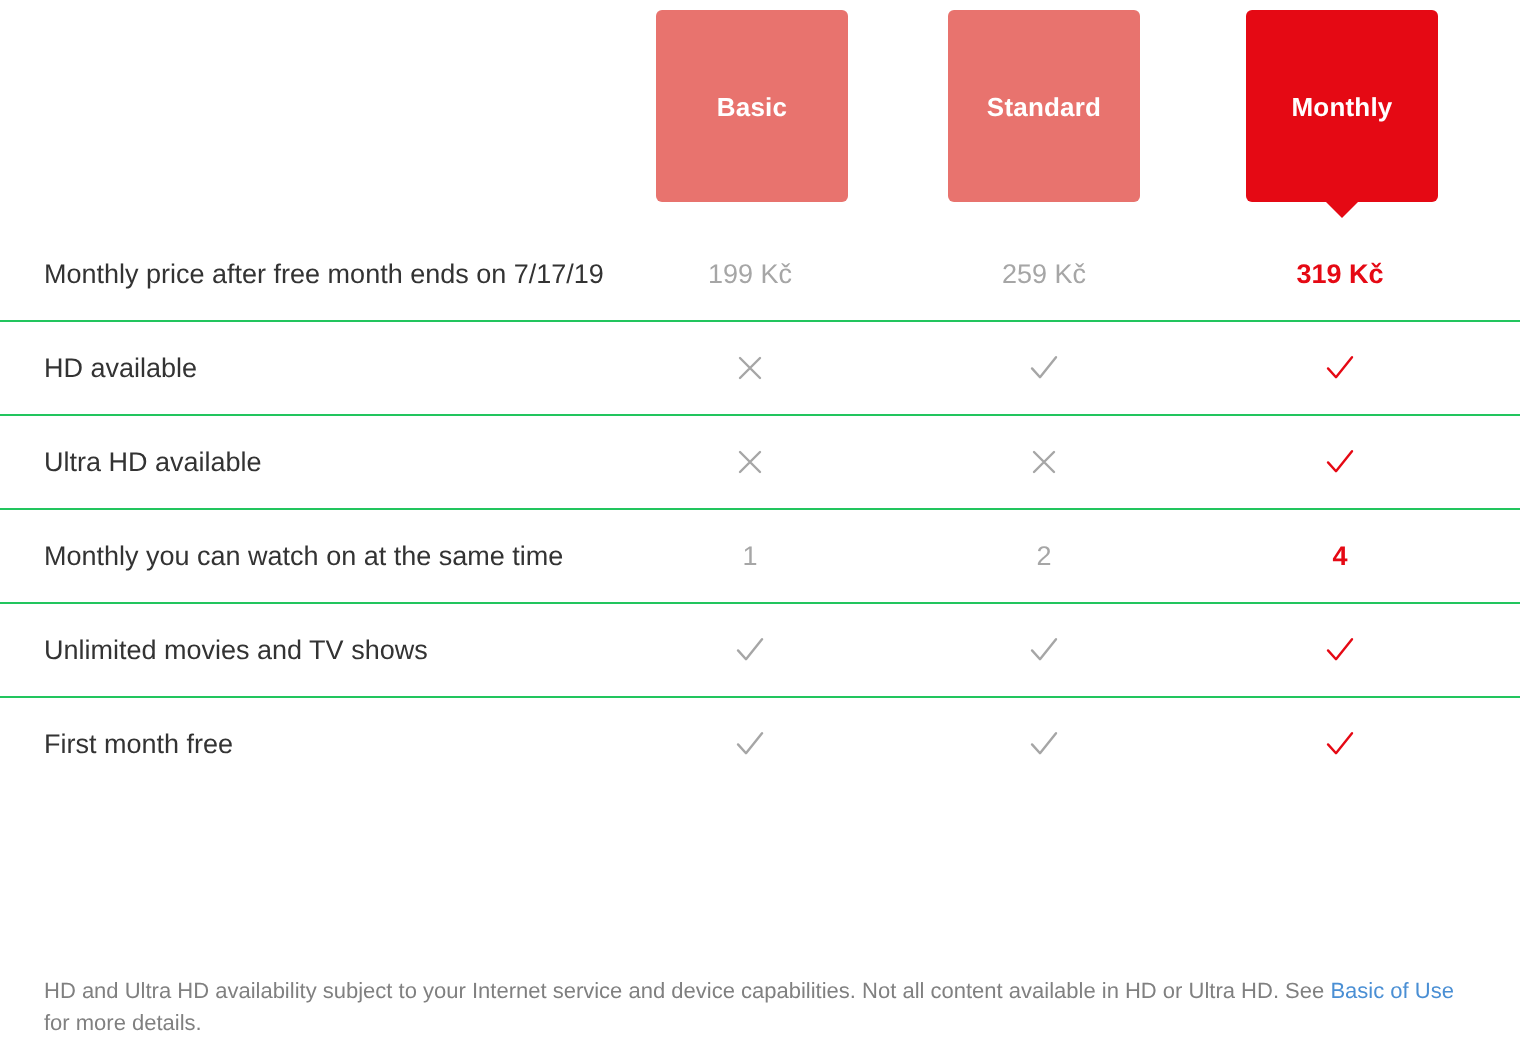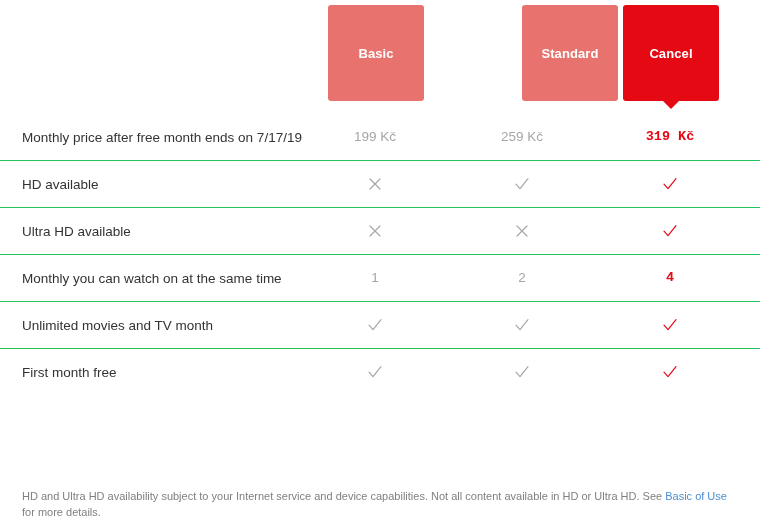--- a/index.html
+++ b/index.html
@@ -85,21 +85,21 @@
     top: 50%;
     transform: translateY(-50%);
     width: 60px;
     margin-left: -30px;
     text-align: center;
     font-size: 13.5px;
     line-height: 1;
   }
   .cell.c-basic    { left: 353px; }
   .cell.c-standard { left: 500px; }
-  .cell.c-premium  { left: 648px; font-family: Liberation Mono, monospace; }
+  .cell.c-premium  { left: 648px; }
 
   .cell.muted  { color: #A6A6A6; }
   .cell.accent { color: #E50914; font-weight: bold; }
 
   .glyph { display: inline-block; width: 18px; height: 18px; vertical-align: middle; }
   .glyph svg { display: block; width: 18px; height: 18px; }
 
   
 
   
@@ -119,25 +119,25 @@
 </style>
 </head>
 <body>
 
 <div id="app">
 
   <div class="plan-headers">
       <div class="plan-box basic" style="background: rgb(232, 115, 110);">
         <span class="plan-label">Basic</span>
       </div>
-      <div class="plan-box standard" style="background: rgb(232, 115, 110); margin-left: 48px;">
+      <div class="plan-box standard" style="background: rgb(232, 115, 110);">
         <span class="plan-label">Standard</span>
       </div>
       <div class="plan-box premium" style="background: rgb(229, 9, 20);">
-        <span class="plan-label">Cancel</span>
+        <span class="plan-label">Monthly</span>
         <span class="tail" style="border-top-color: rgb(229, 9, 20);"></span>
       </div>
     </div>
 
   <div class="table">
       <div class="row first">
         <div class="row-inner">
           <div class="feature">Monthly price after free month ends on 7/17/19</div>
           <div class="cell c-basic muted">199 Kč</div>
           <div class="cell c-standard muted">259 Kč</div>
@@ -175,21 +175,21 @@
       <div class="row">
         <div class="row-inner">
           <div class="feature">Monthly you can watch on at the same time</div>
           <div class="cell c-basic muted">1</div>
           <div class="cell c-standard muted">2</div>
           <div class="cell c-premium accent">4</div>
         </div>
       </div>
       <div class="row">
         <div class="row-inner">
-          <div class="feature">Unlimited movies and TV month</div>
+          <div class="feature">Unlimited movies and TV shows</div>
           <div class="cell c-basic"><span class="glyph"><svg viewBox="0 0 18 18" aria-hidden="true">
                 <path d="M3 9.2 L7 13.6 L15 3.6" fill="none" stroke="#A6A6A6" stroke-width="1.2" stroke-linecap="round" stroke-linejoin="round"></path>
               </svg></span></div>
           <div class="cell c-standard"><span class="glyph"><svg viewBox="0 0 18 18" aria-hidden="true">
                 <path d="M3 9.2 L7 13.6 L15 3.6" fill="none" stroke="#A6A6A6" stroke-width="1.2" stroke-linecap="round" stroke-linejoin="round"></path>
               </svg></span></div>
           <div class="cell c-premium"><span class="glyph"><svg viewBox="0 0 18 18" aria-hidden="true">
                 <path d="M3 9.2 L7 13.6 L15 3.6" fill="none" stroke="#E50914" stroke-width="1.2" stroke-linecap="round" stroke-linejoin="round"></path>
               </svg></span></div>
         </div>

